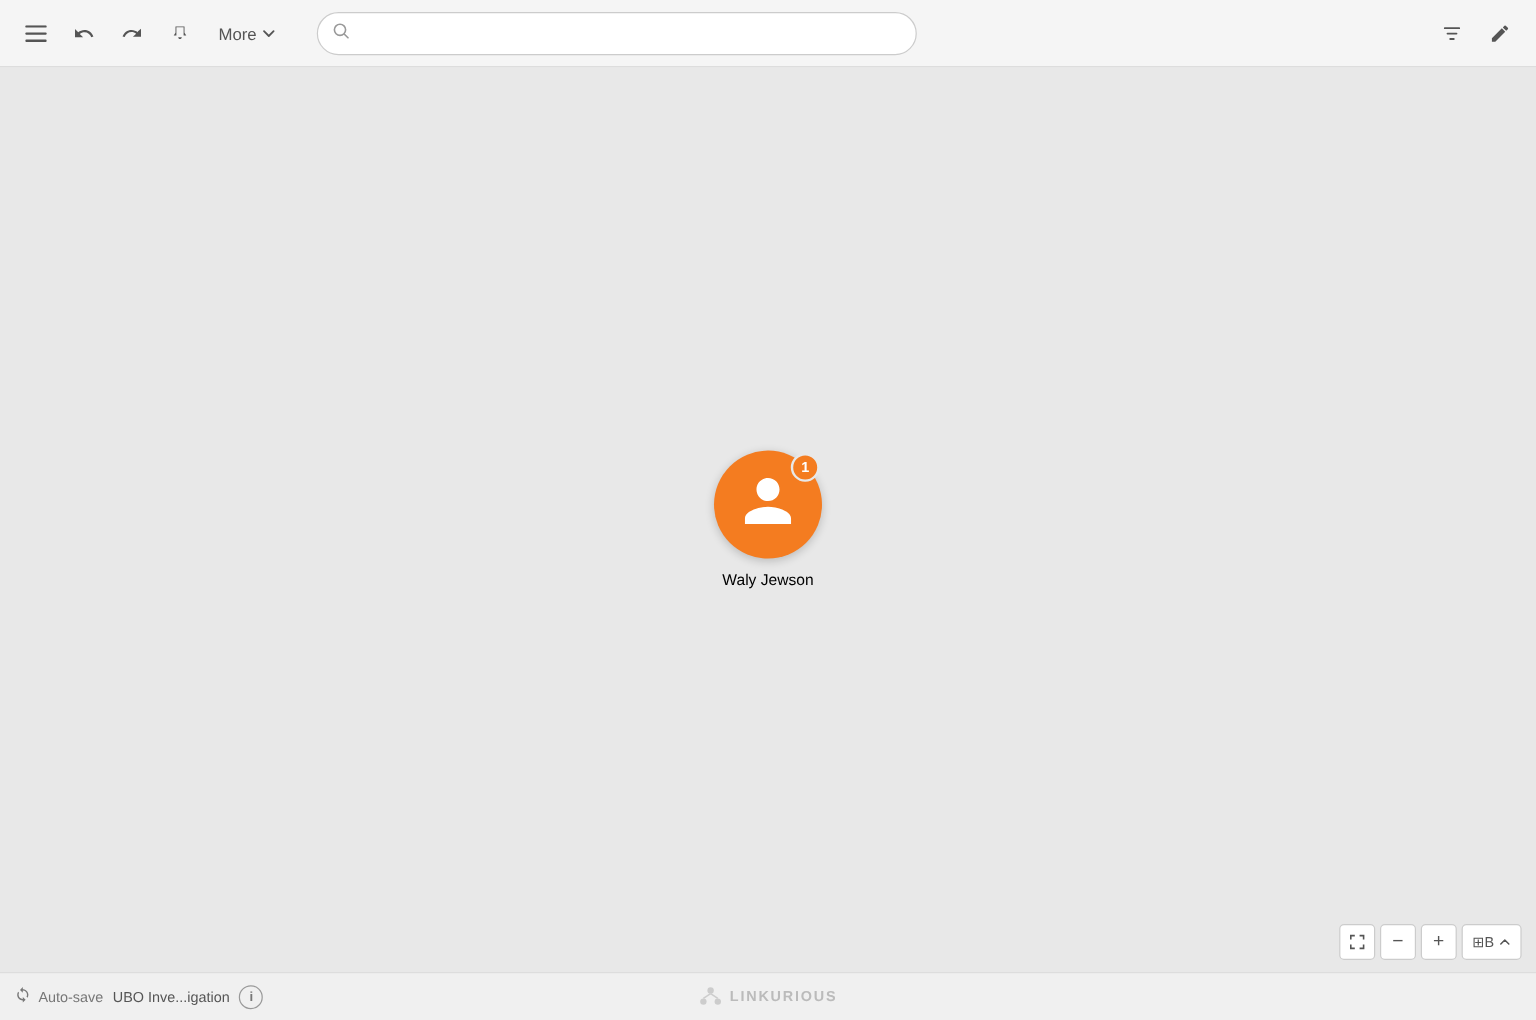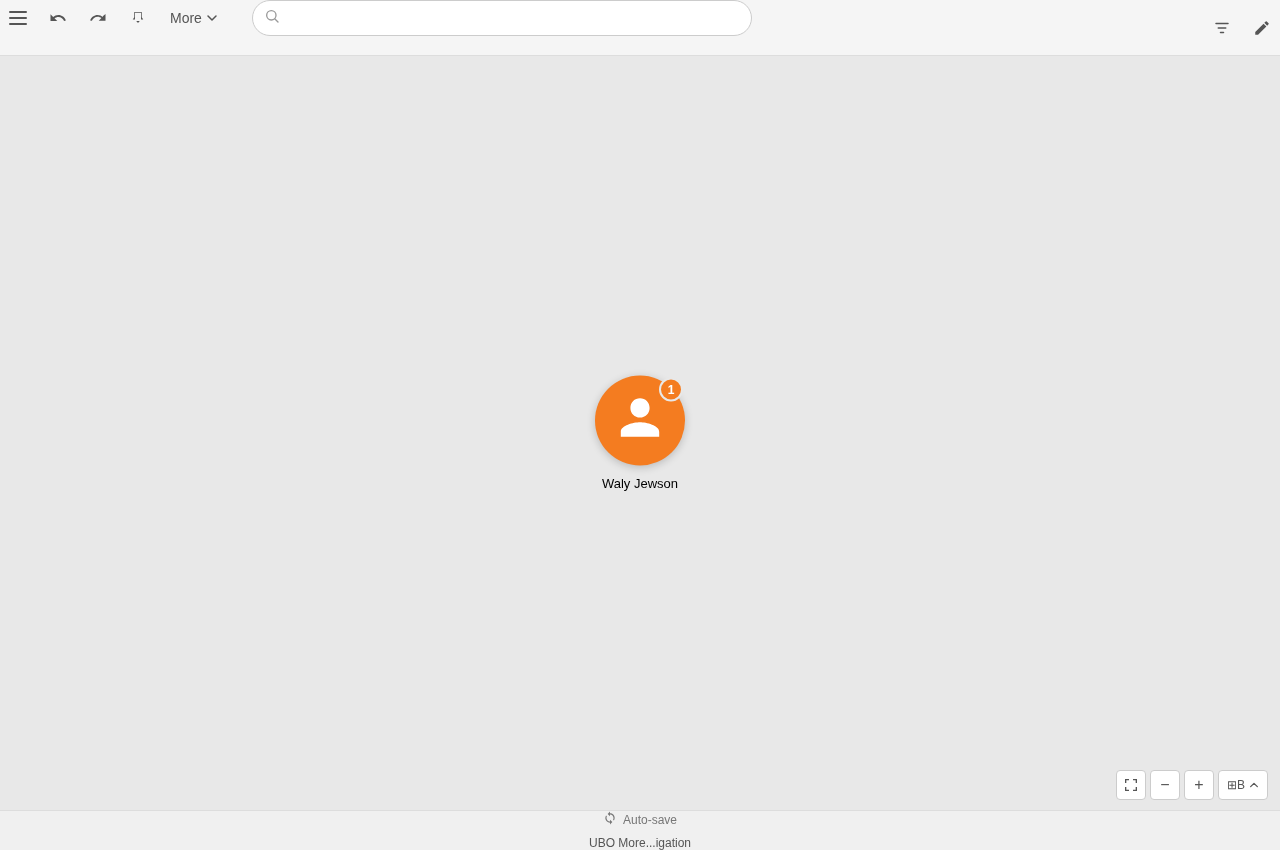--- a/index.html
+++ b/index.html
@@ -13,21 +13,22 @@
     }
 
     
     #toolbar {
       position: absolute;
       top: 0; left: 0; right: 0;
       height: 56px;
       background: #f5f5f5;
       border-bottom: 1px solid #ddd;
       display: flex;
-      padding: 0 0;
+      align-items: center;
+      padding: 0 12px;
       gap: 4px;
       z-index: 10;
     }
 
     .toolbar-icon-btn {
       width: 36px;
       height: 36px;
       display: flex;
       align-items: center;
       justify-content: center;
@@ -163,21 +164,20 @@
       left: 0;
       right: 0;
       height: 40px;
       background: #f0f0f0;
       border-top: 1px solid #ddd;
       display: flex;
       align-items: center;
       padding: 0 12px;
       gap: 8px;
       z-index: 10;
-      flex-direction: column;
     }
 
     #autosave-area {
       display: flex;
       align-items: center;
       gap: 6px;
       color: #777;
       font-size: 12px;
     }
 
@@ -371,26 +371,36 @@
 <div id="bottom-bar">
   <div id="autosave-area">
     <span id="autosave-icon">
       <svg width="14" height="14" viewBox="0 0 24 24" fill="none">
         <path d="M12 4V1L8 5l4 4V6c3.31 0 6 2.69 6 6 0 1.01-.25 1.97-.7 2.8l1.46 1.46C19.54 15.03 20 13.57 20 12c0-4.42-3.58-8-8-8zm0 14c-3.31 0-6-2.69-6-6 0-1.01.25-1.97.7-2.8L5.24 7.74C4.46 8.97 4 10.43 4 12c0 4.42 3.58 8 8 8v3l4-4-4-4v3z" fill="#777"></path>
       </svg>
     </span>
     <span>Auto-save</span>
   </div>
 
-  <span id="investigation-label">UBO More...igation</span>
+  <span id="investigation-label">UBO Inve...igation</span>
 
   <button id="info-btn">
     <span>i</span>
   </button>
 
+  <div id="linkurious-logo">
+    <svg class="logo-svg" width="20" height="20" viewBox="0 0 30 30">
+      <circle cx="15" cy="8" r="4" fill="#aaa"></circle>
+      <circle cx="6" cy="22" r="4" fill="#aaa"></circle>
+      <circle cx="24" cy="22" r="4" fill="#aaa"></circle>
+      <line x1="15" y1="12" x2="6" y2="18" stroke="#aaa" stroke-width="2"></line>
+      <line x1="15" y1="12" x2="24" y2="18" stroke="#aaa" stroke-width="2"></line>
+    </svg>
+    <span style="color:#bbb; font-size:12px; font-weight:600; letter-spacing:1.5px;">LINKURIOUS</span>
+  </div>
 
 </div>
 
 <div id="zoom-controls">
   <button id="fit-screen-btn">
     <svg width="16" height="16" viewBox="0 0 24 24" fill="none">
       <path d="M3 3h6v2H5v4H3V3zm12 0h6v6h-2V5h-4V3zM3 15h2v4h4v2H3v-6zm16 4h-4v2h6v-6h-2v4z" fill="#555"></path>
     </svg>
   </button>
   <button class="zoom-btn">

